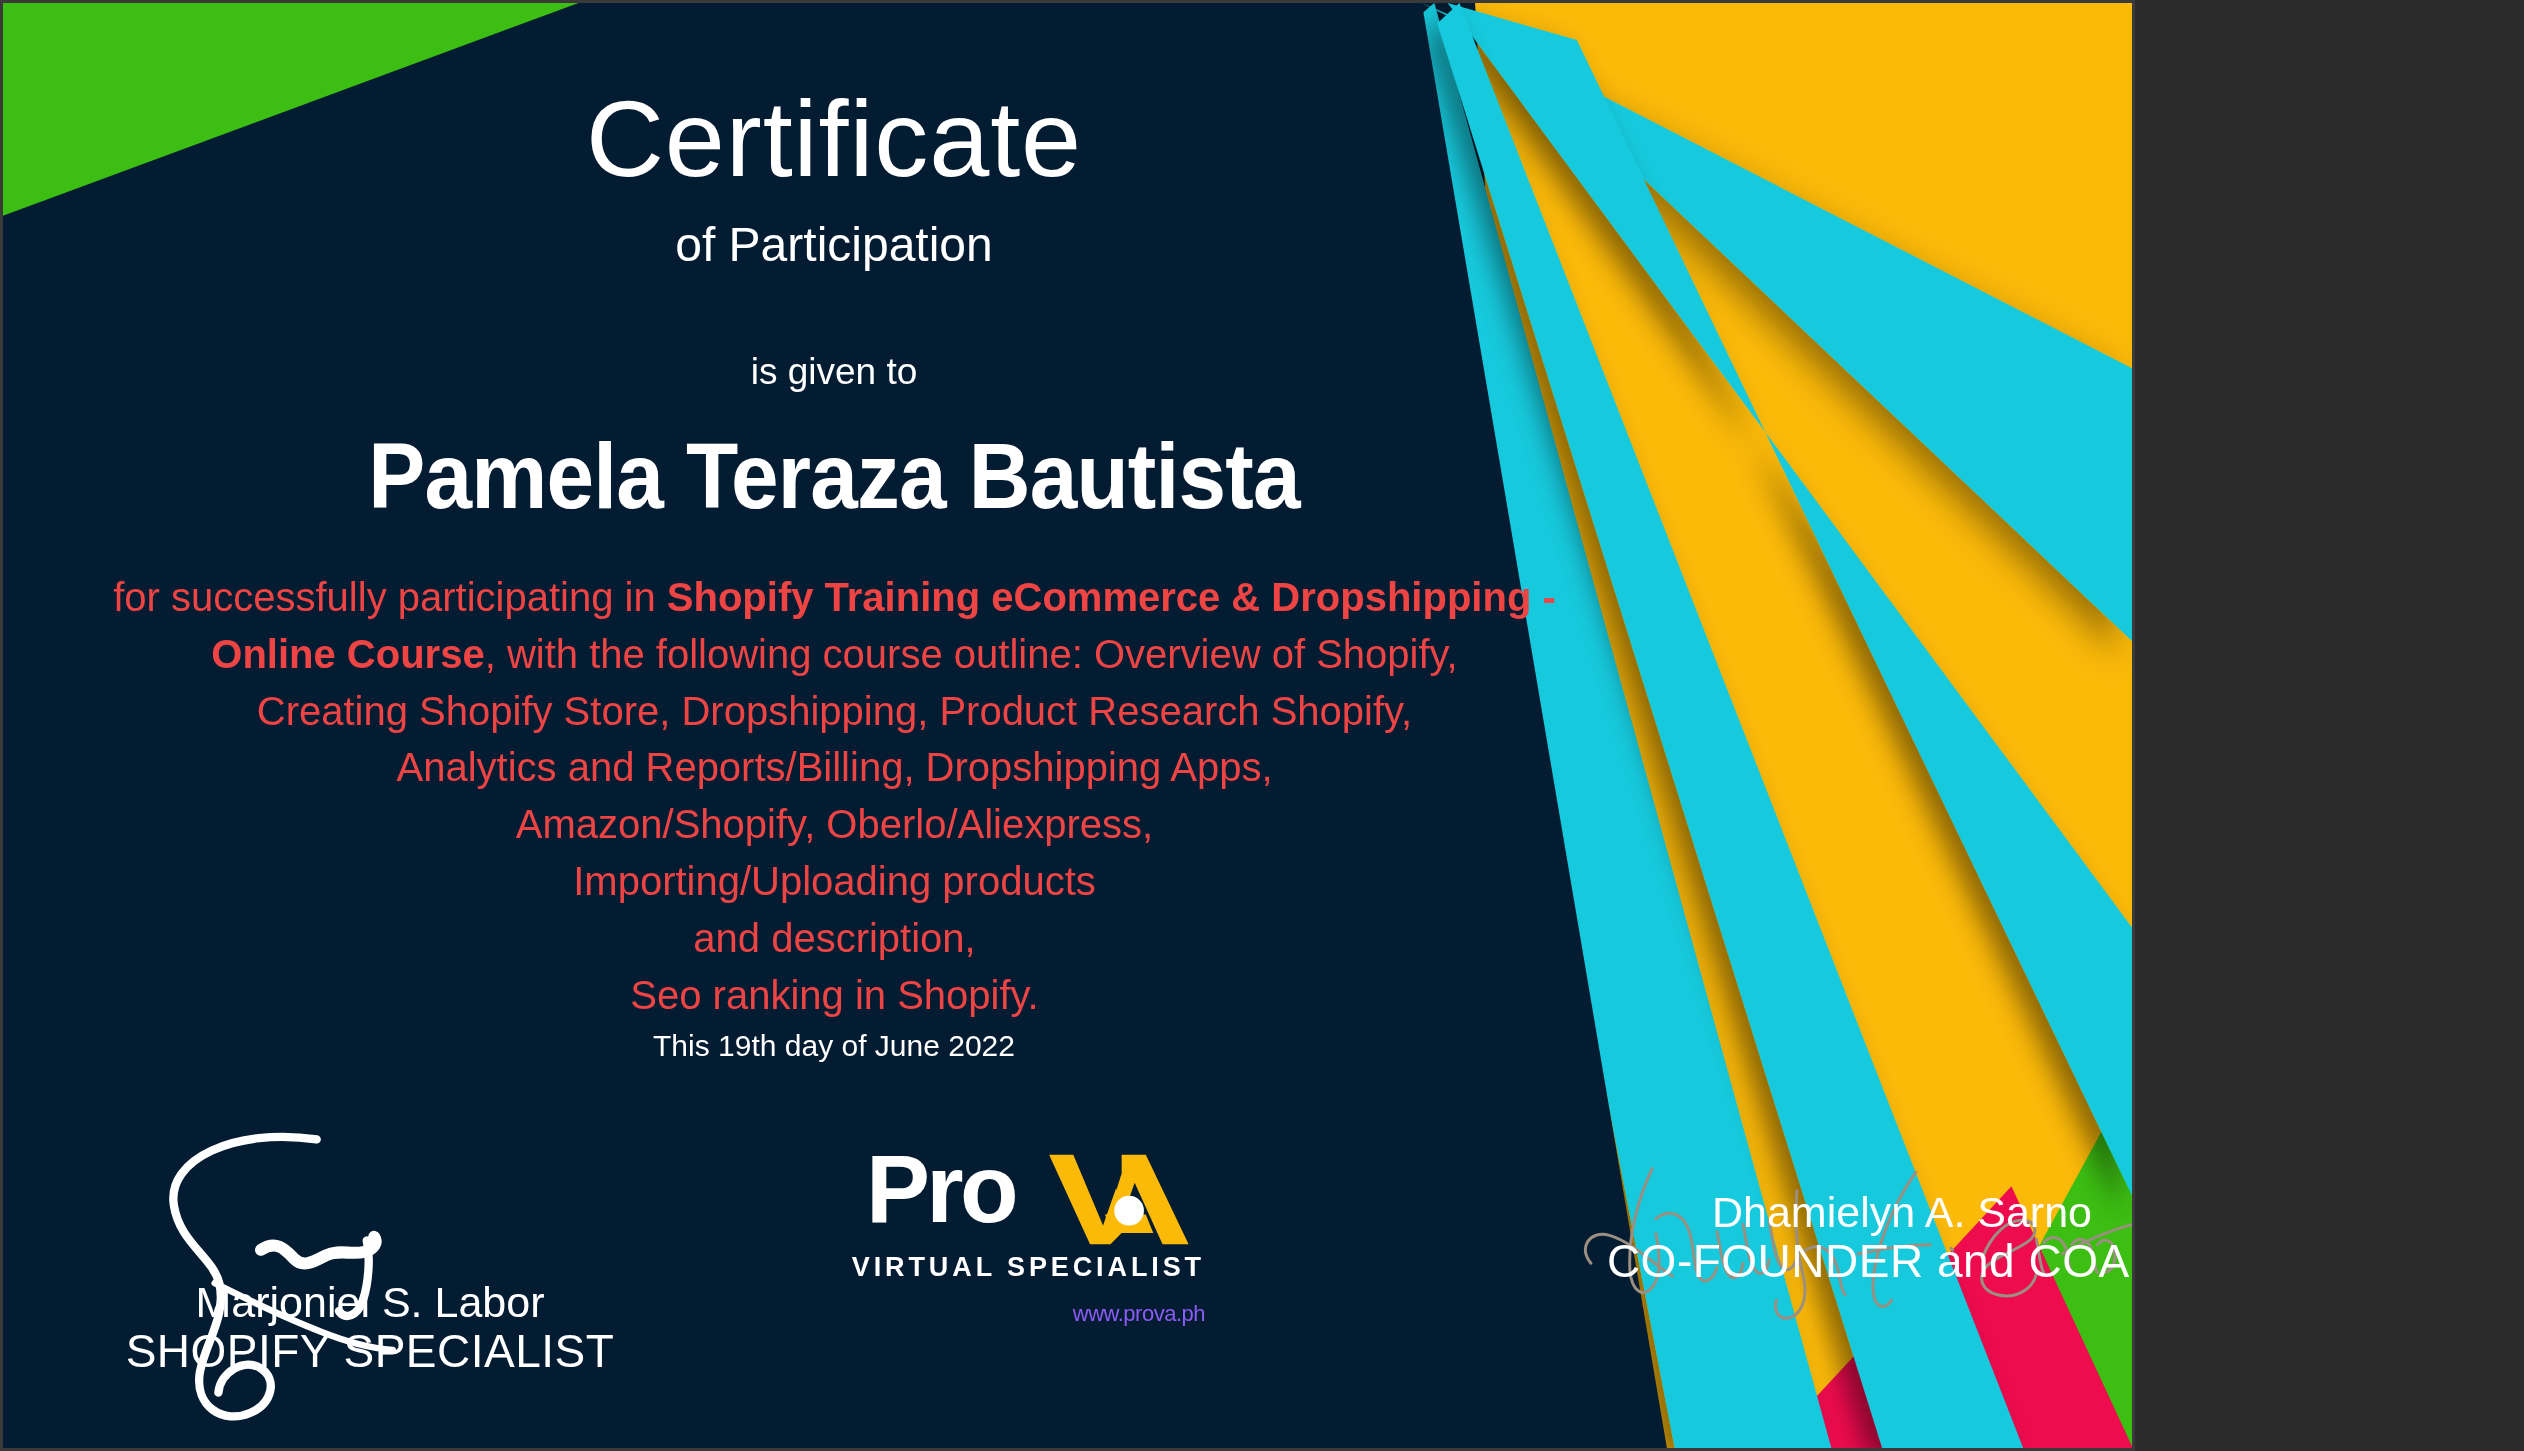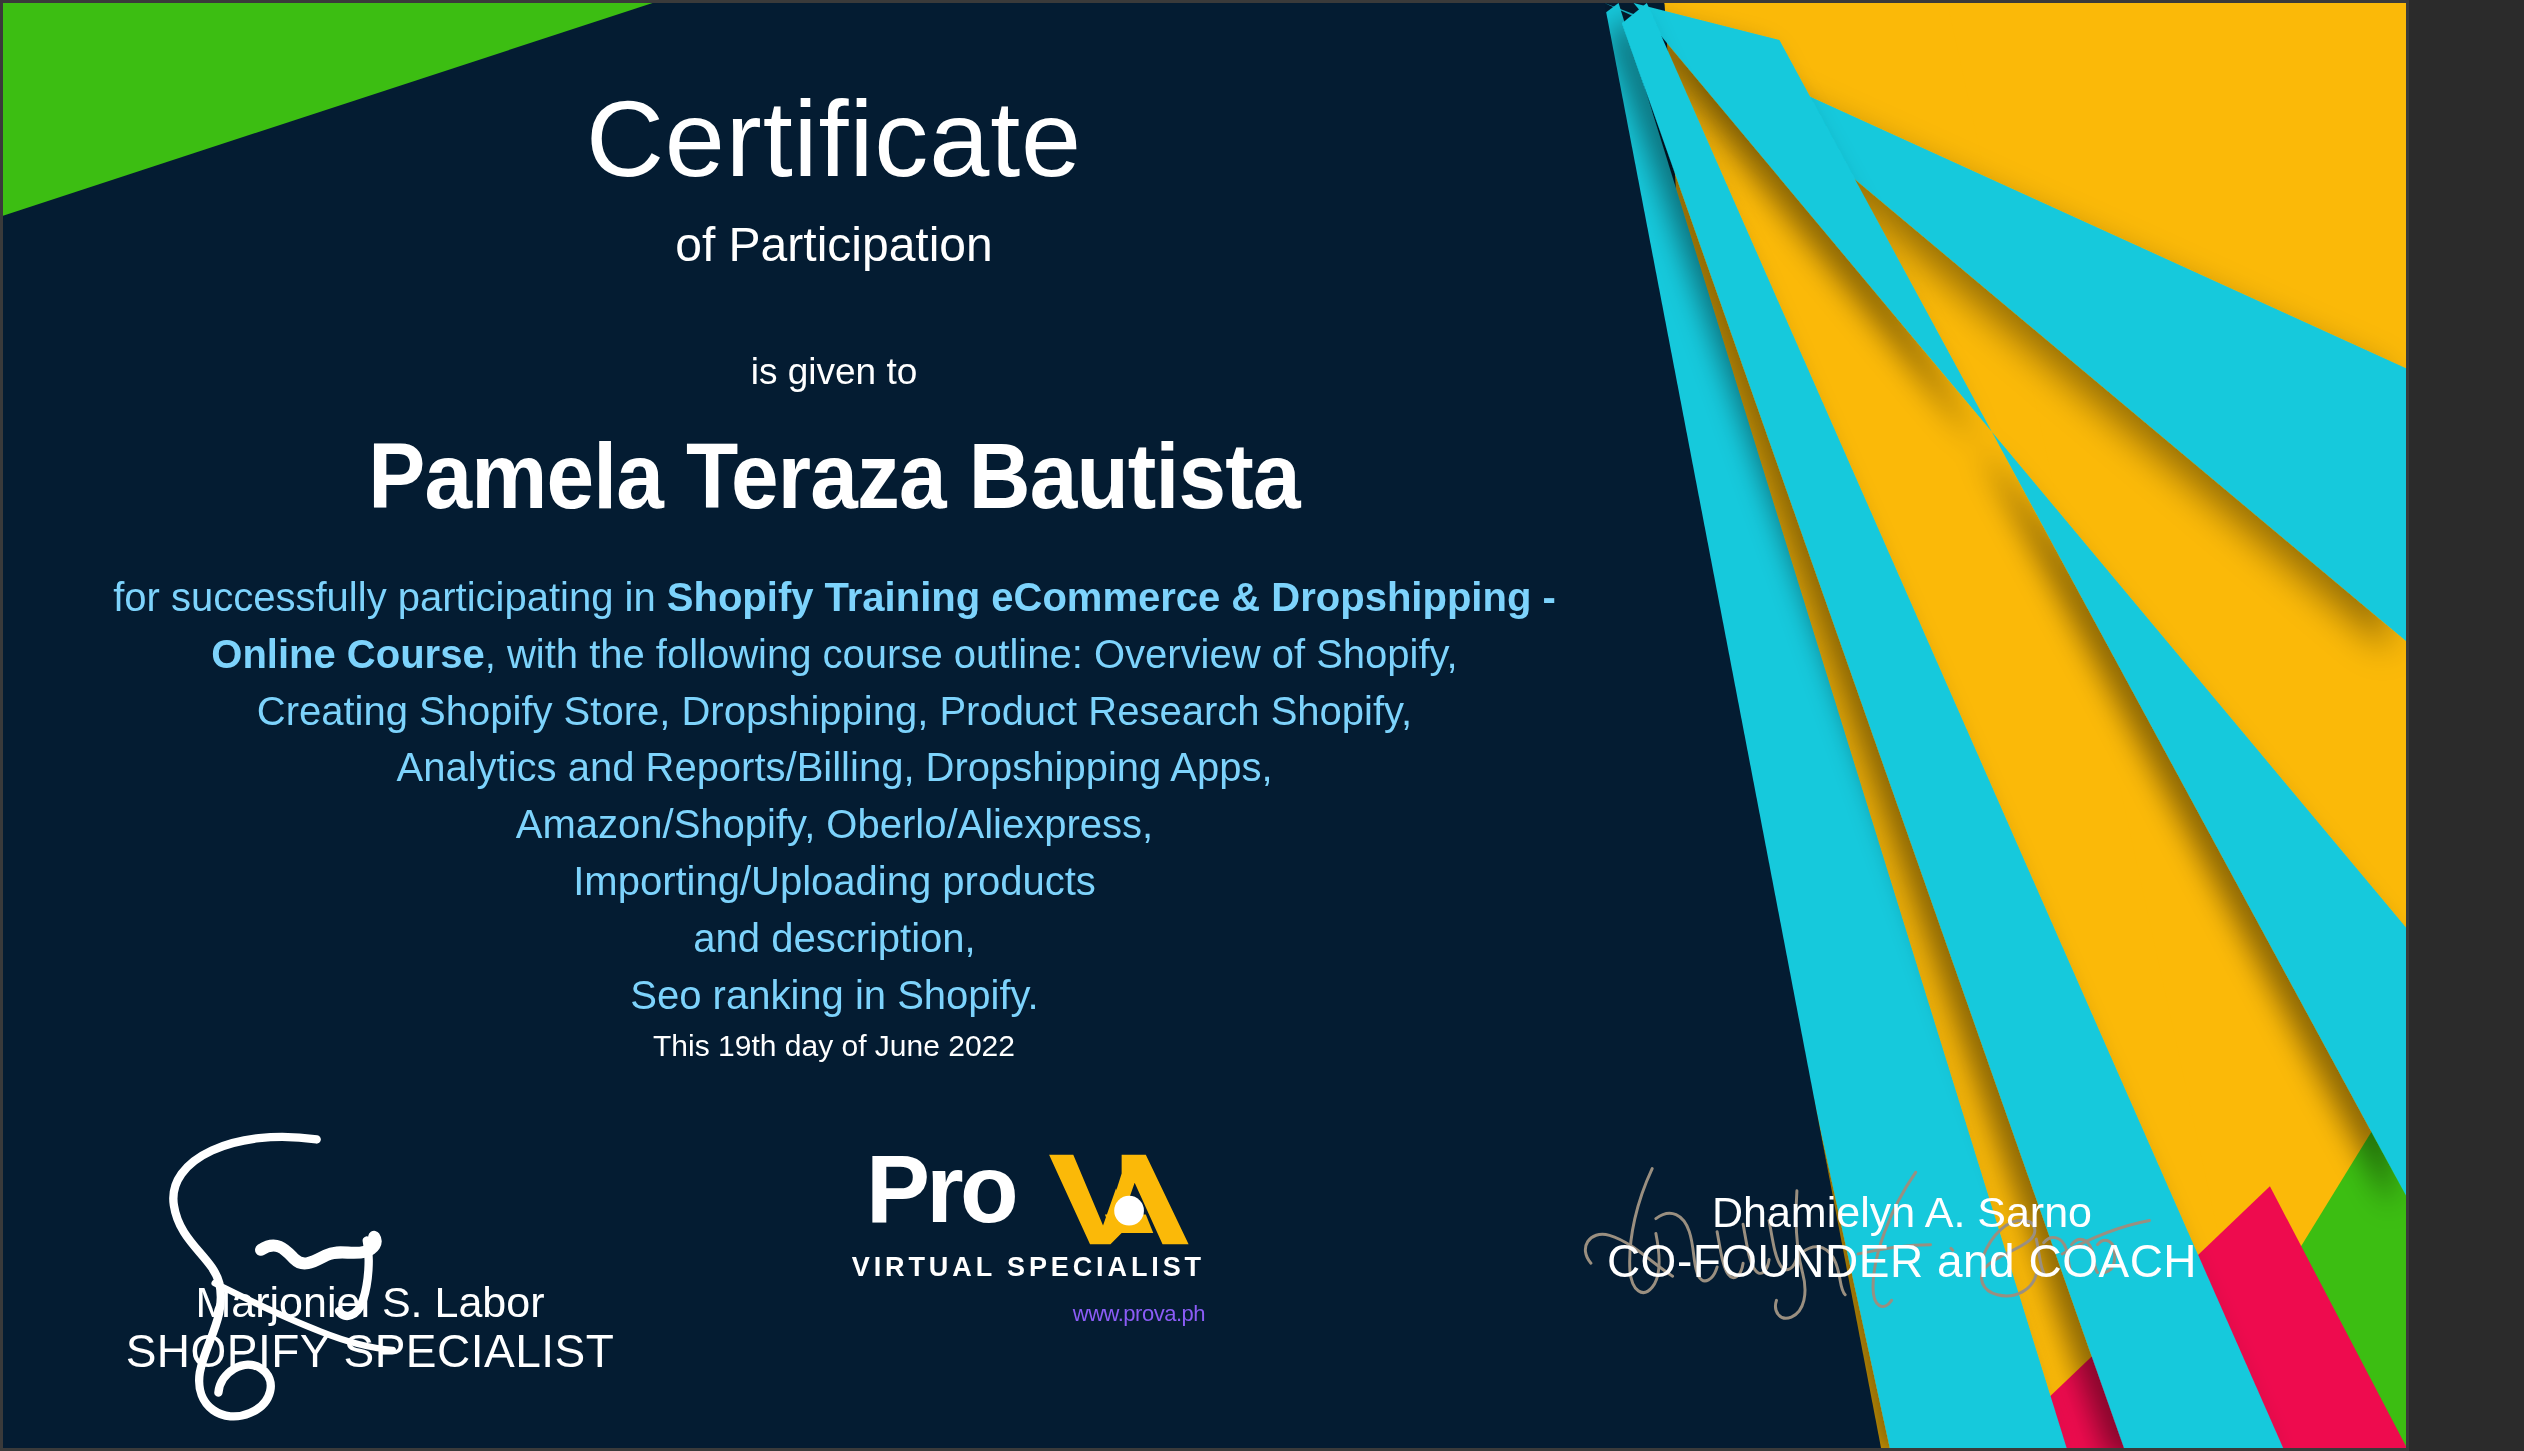--- a/index.html
+++ b/index.html
@@ -2,21 +2,21 @@
 <html style="font-size:15px"><head>
 <meta charset="utf-8">
 <style>
   html, body {
     margin: 0;
     padding: 0;
     background: #2b2b2b;
   }
   #cert {
     position: relative;
-    width: 2409px;
+    width: 2135px;
     height: 1451px;
     overflow: hidden;
     background: #041C32;
     font-family: "Liberation Sans", sans-serif;
     box-sizing: border-box;
     border: 3.7px solid #3a3a3a;
   }
   .layer {
     position: absolute;
     top: 0; left: 0;
@@ -76,21 +76,21 @@
     transform: scaleX(0.92);
   }
   .body-text {
     position: absolute;
     top: 566px;
     left: 56px;
     width: 1551px;
     text-align: center;
     font-size: 40px;
     font-weight: 300;
-    color: #7dd3fc;
+    color: #ef4444;
     line-height: 1.42;
   }
   .body-text b { font-weight: bold; }
   .date-line {
     position: absolute;
     top: 1026px;
     width: 100%;
     text-align: center;
     font-size: 30px;
     font-weight: 300;

